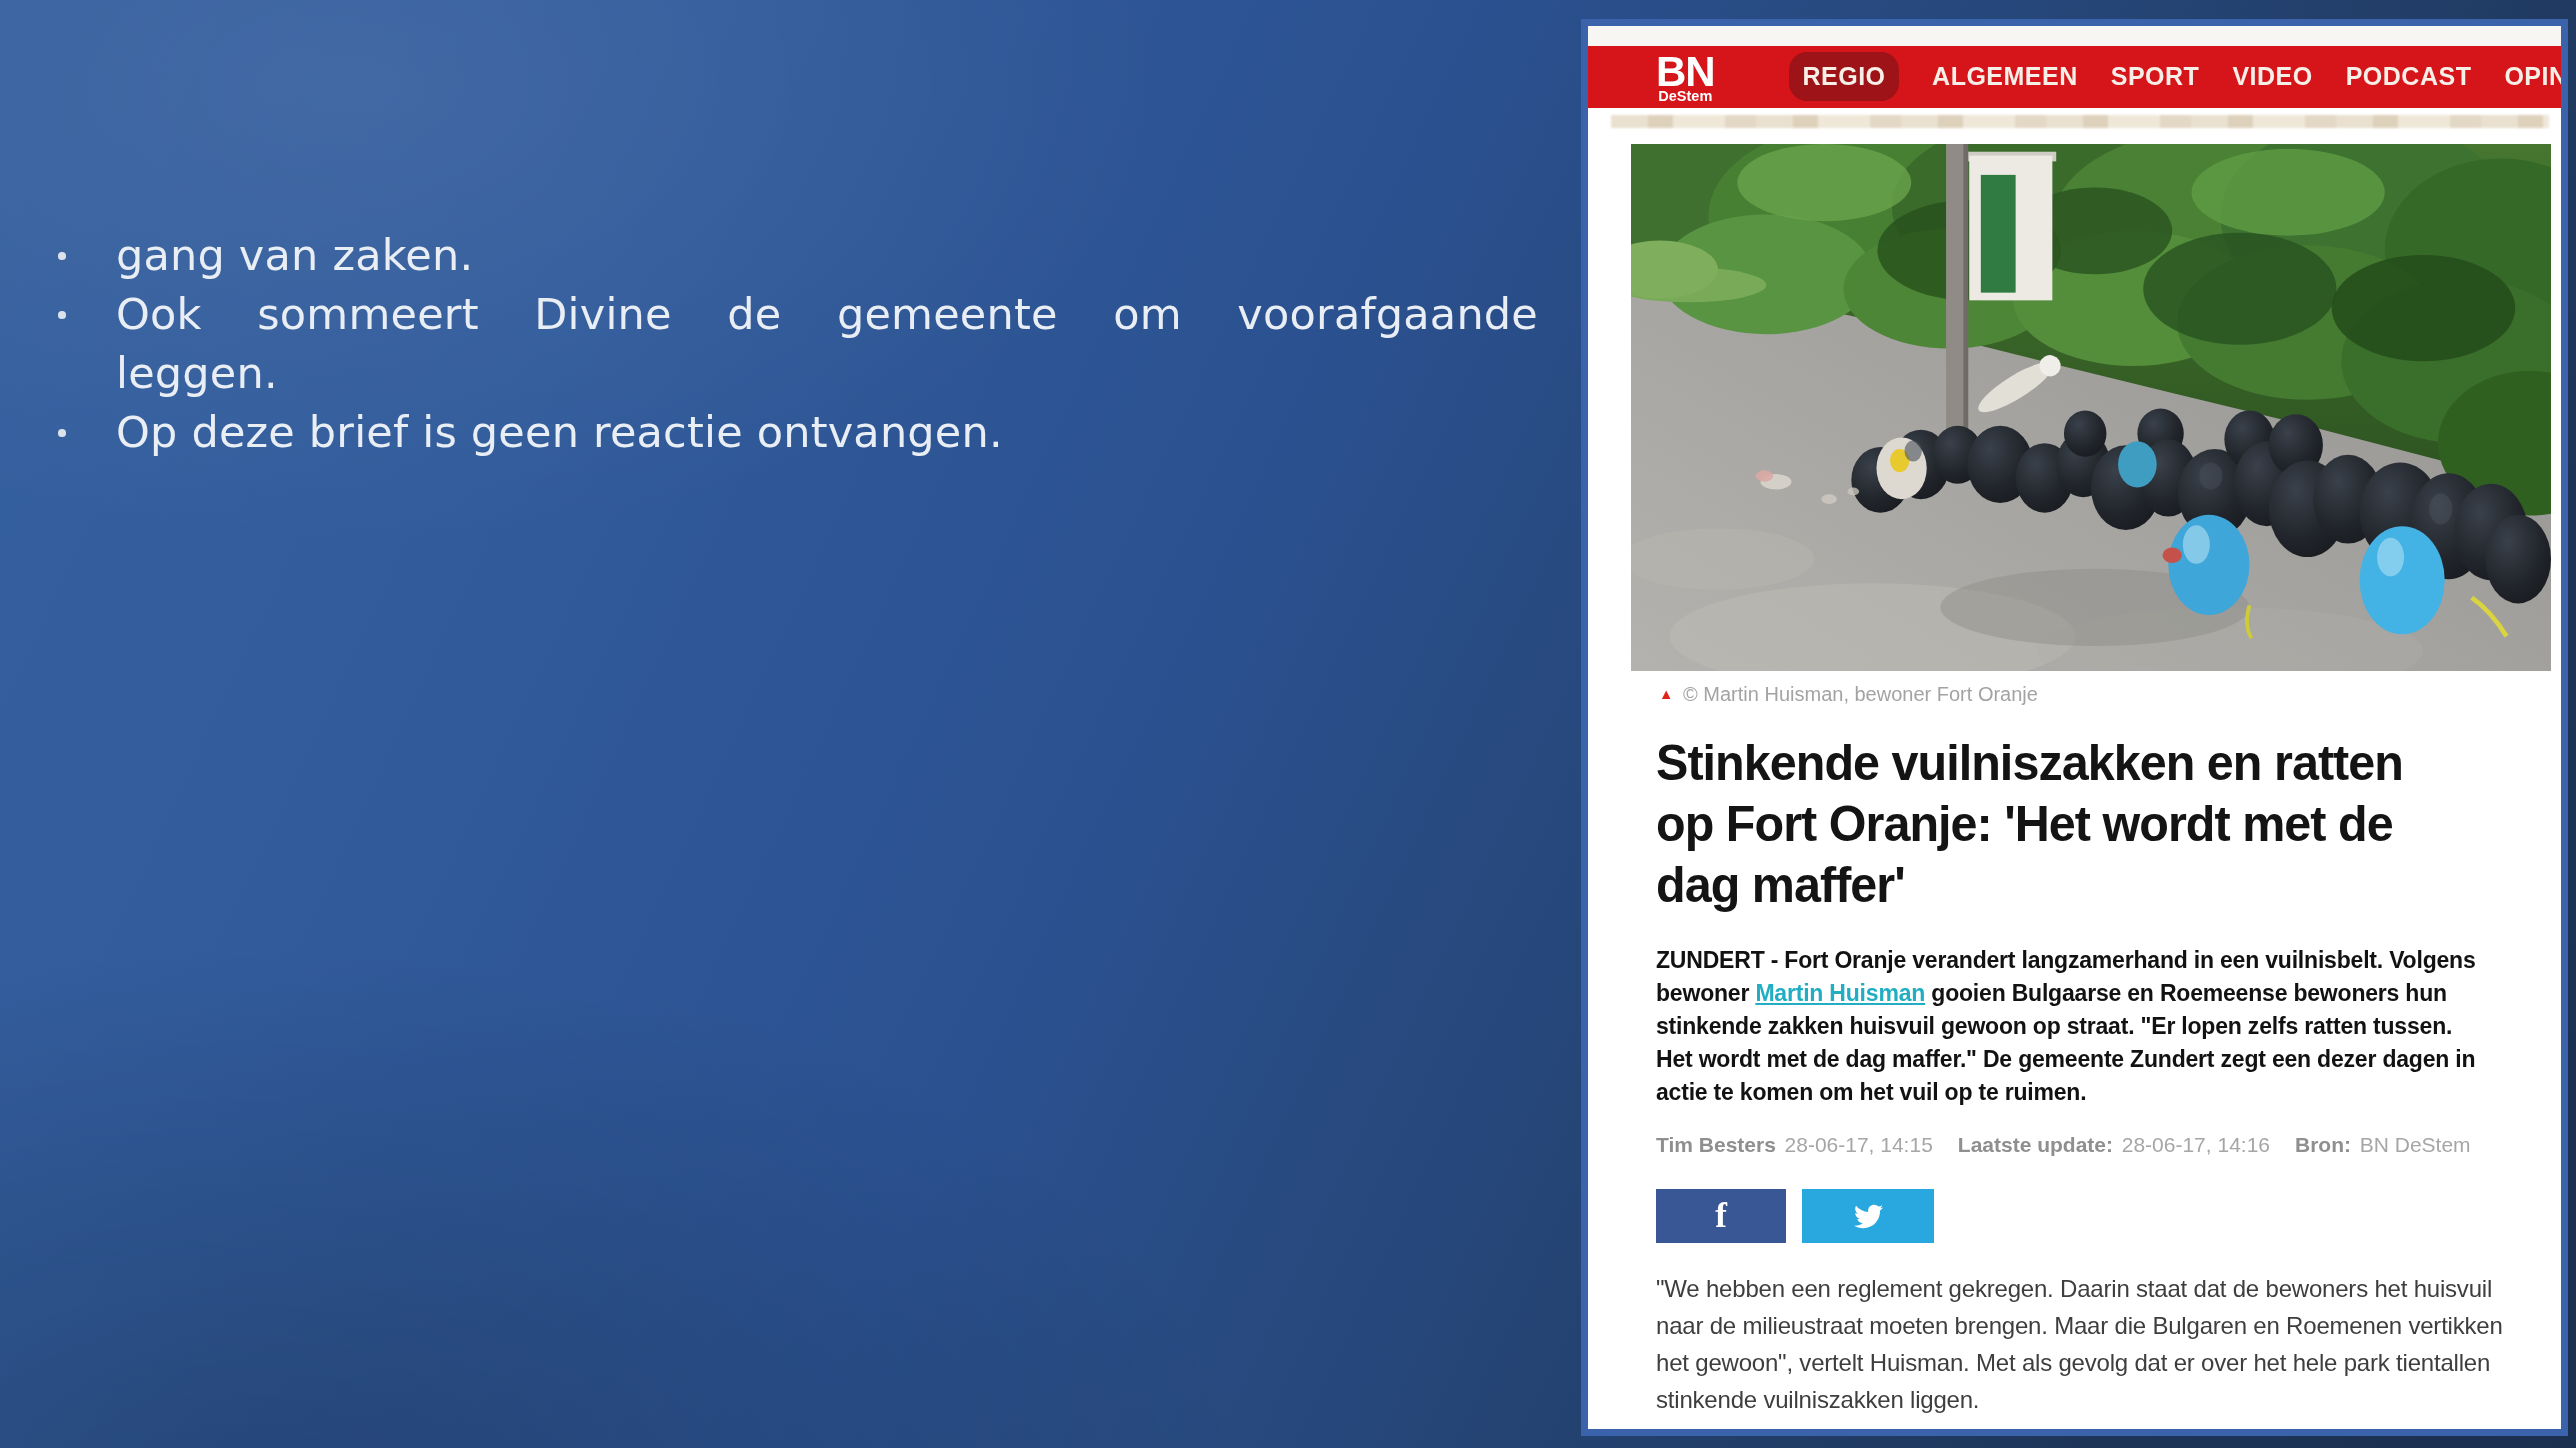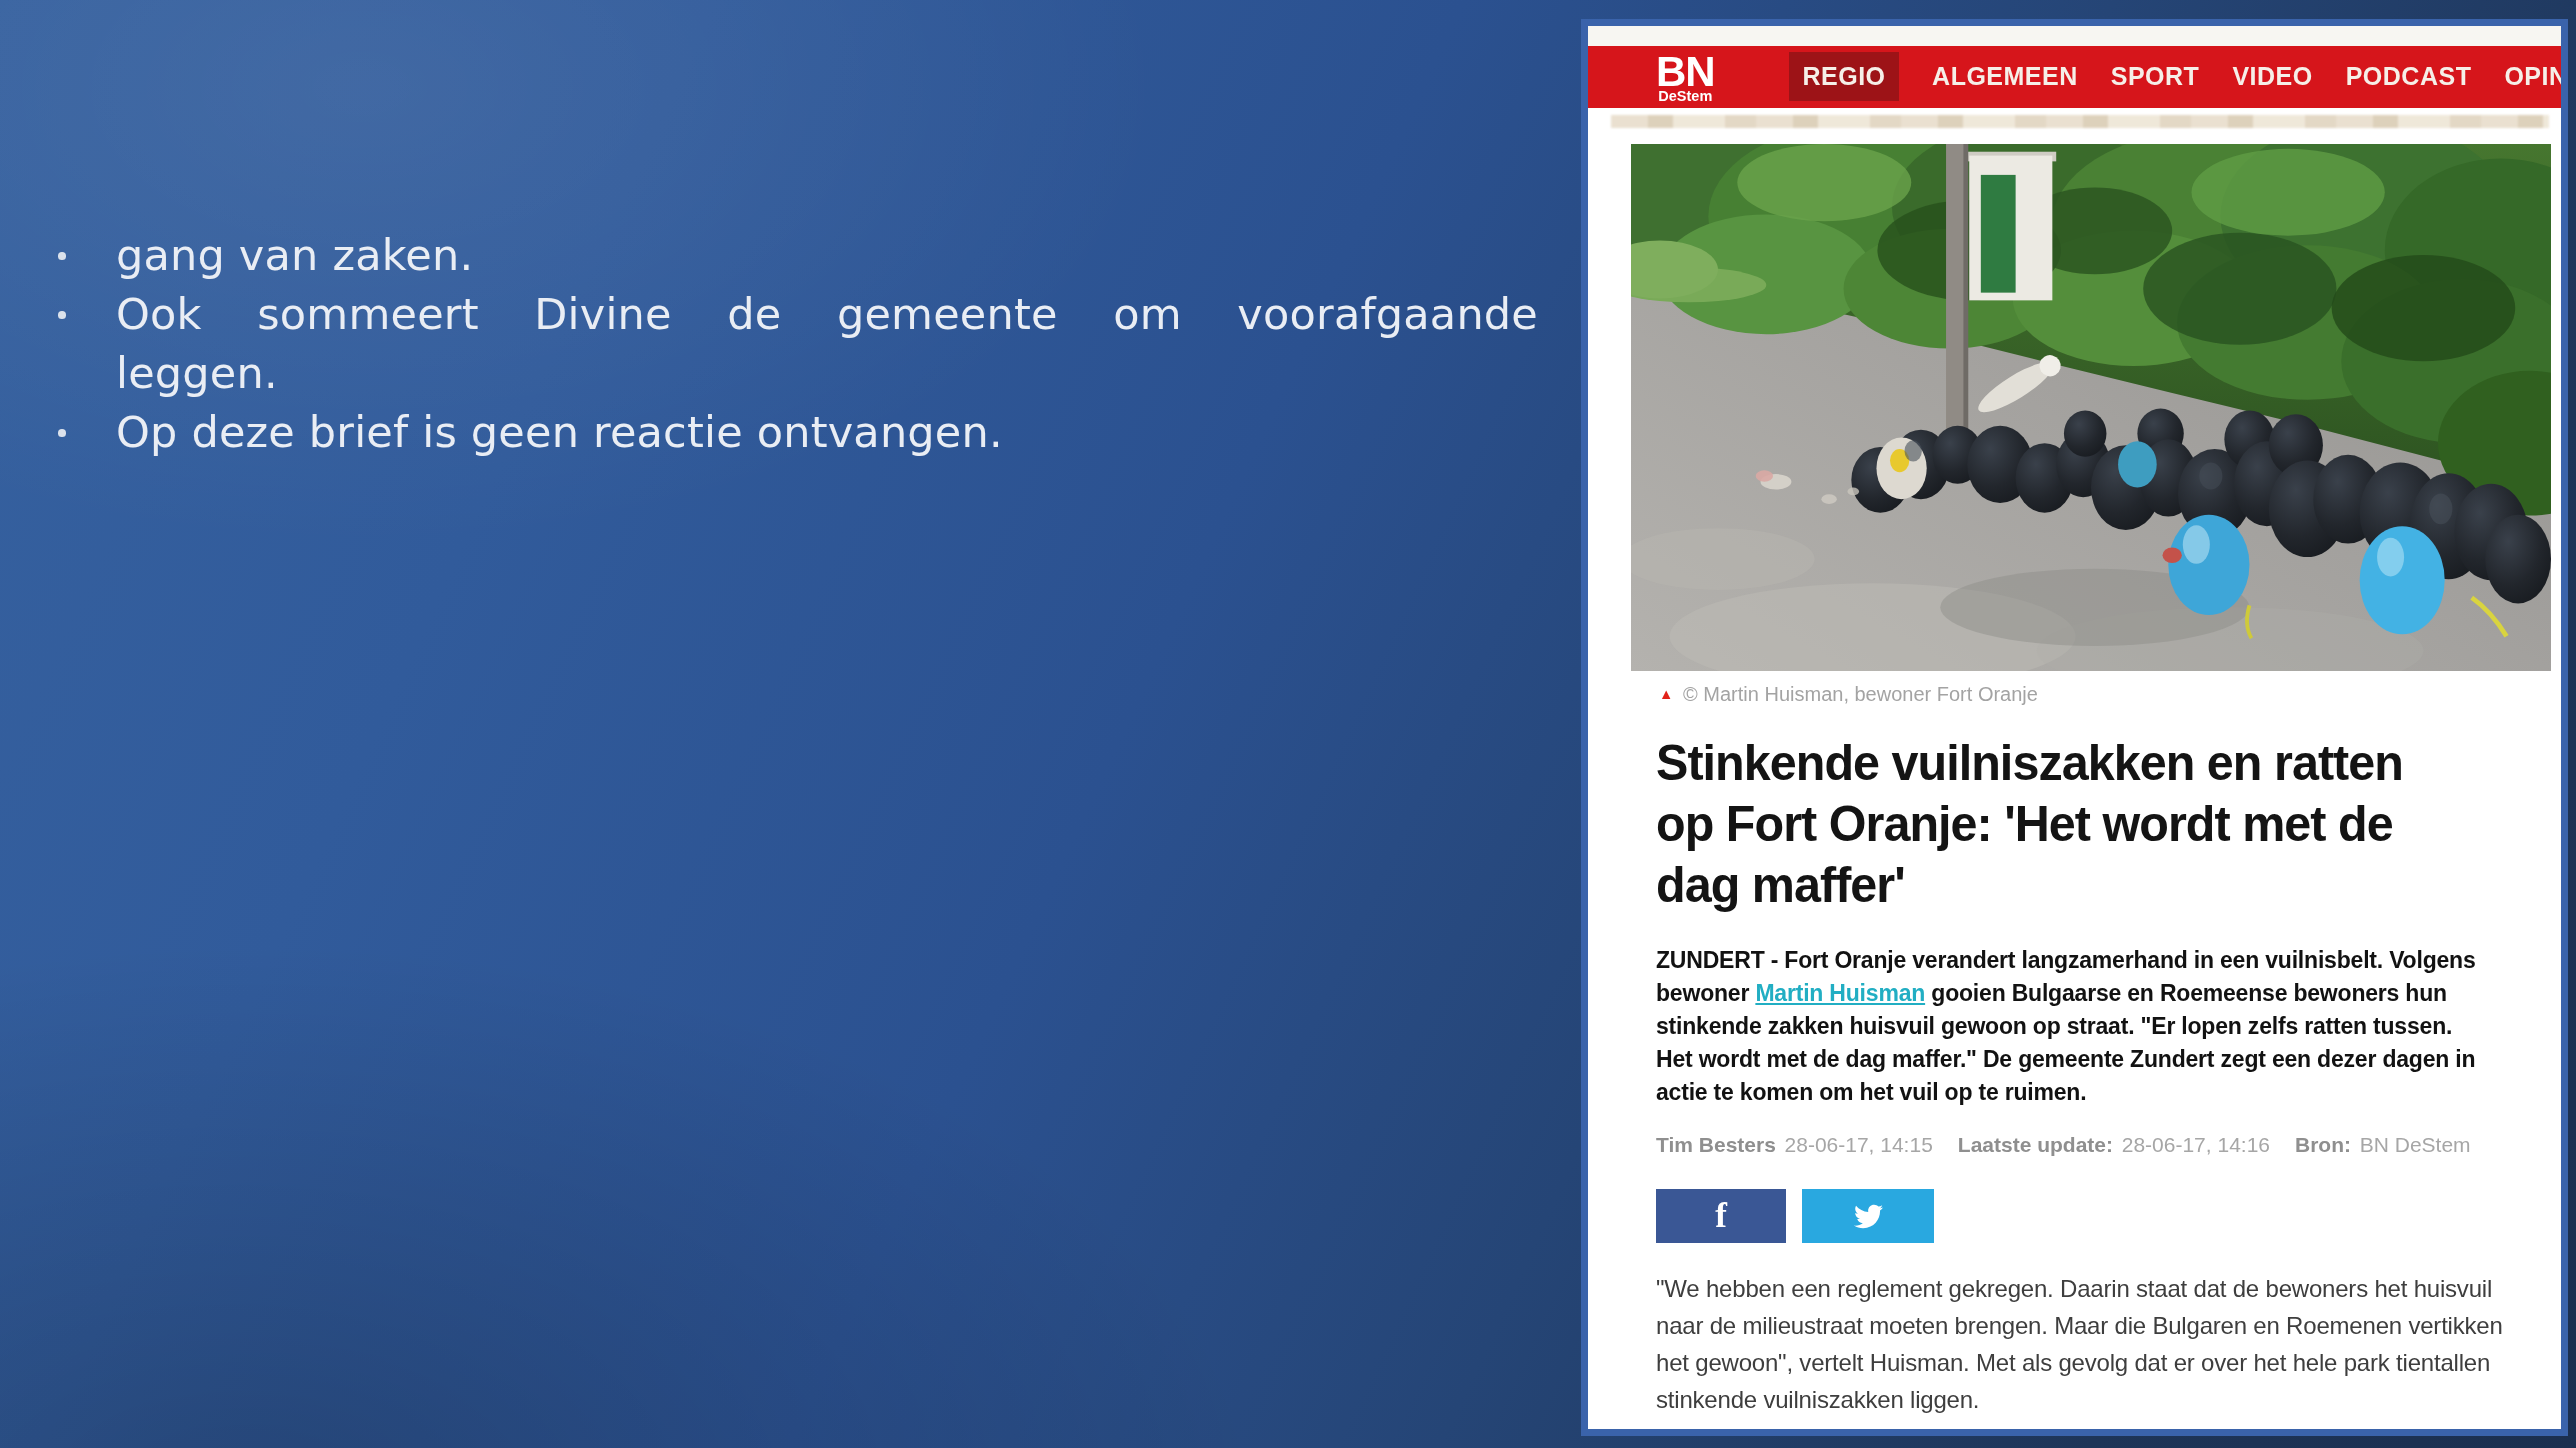--- a/index.html
+++ b/index.html
@@ -25,21 +25,21 @@
          border:7.7px solid #3a63ab;box-sizing:border-box;overflow:hidden;
          font-family:"Liberation Sans",sans-serif;}
   .topstrip{position:absolute;left:0;top:0;right:0;height:19.3px;background:#f7f6f2;}
   .navbar{position:absolute;left:0;top:19.3px;right:0;height:62px;background:var(--nav-red,#d6151b);overflow:hidden;}
   .logo{position:absolute;left:68px;top:6.8px;text-align:center;color:#fff;cursor:pointer;}
   .logo-top{font-size:42px;font-weight:700;line-height:39px;letter-spacing:-1px;}
   .logo-bottom{font-size:14.5px;font-weight:700;line-height:13.5px;margin-top:-1.9px;}
   .nav{position:absolute;left:201px;top:0;right:0;height:100%;display:flex;align-items:center;gap:33px;
        white-space:nowrap;overflow:hidden;}
   .nav-item{color:#f6efe8;font-size:25px;font-weight:700;letter-spacing:0.5px;cursor:pointer;flex:0 0 auto;}
-  .nav-item.active{background:var(--nav-active-red,#9d1317);padding:9.7px 13.5px;}
+  .nav-item.active{background:var(--nav-active-red,#9d1317);padding:9.7px 13.5px;border-radius:18px;}
   .breadcrumb-strip{position:absolute;left:23px;right:11.6px;top:89px;height:12.6px;opacity:.95;
        background:repeating-linear-gradient(90deg,#e9dfce 0 37px,#dccfb8 37px 62px,#efe7d8 62px 114px,#e2d6c2 114px 145px);
        filter:blur(1.3px);}
 
   .photo{position:absolute;left:43px;top:118px;width:920px;height:527px;margin:0;background:#9a9996;}
   .photo svg{display:block;width:100%;height:100%;}
 
   .caption{position:absolute;left:71px;top:657px;font-size:20px;color:#a3a3a3;}
   .caption .tri{color:var(--caption-marker-red,#e2231a);font-size:14.5px;margin-right:9.7px;vertical-align:1.9px;}
 

